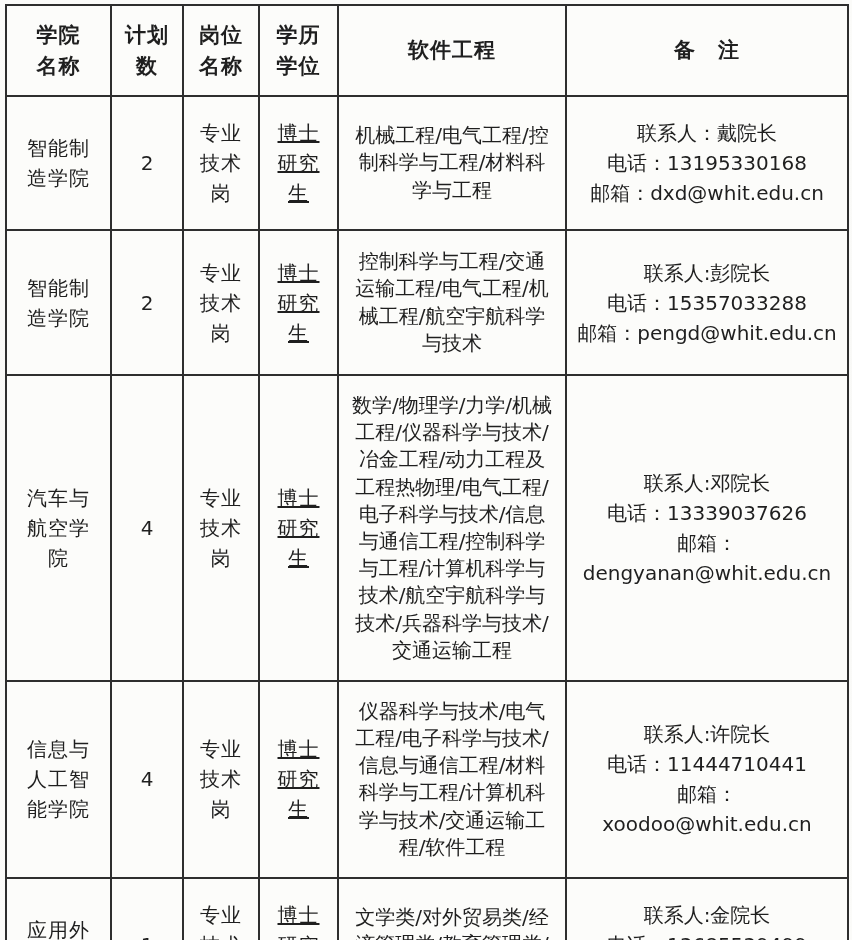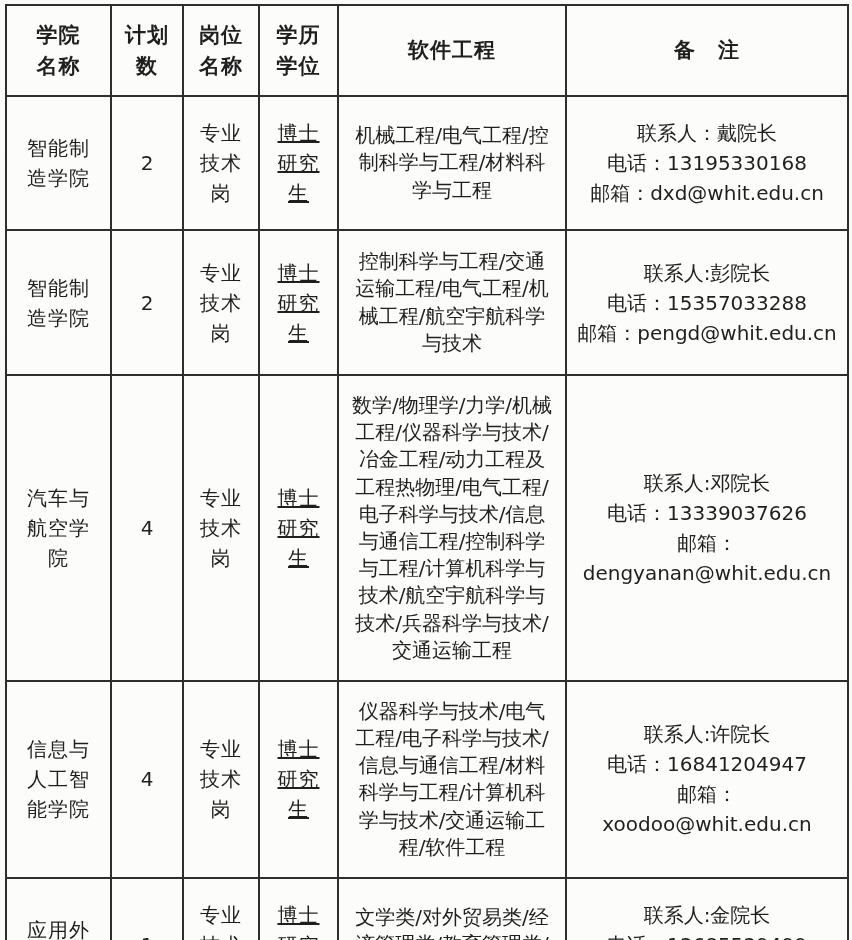--- a/index.html
+++ b/index.html
@@ -120,21 +120,21 @@
 邮箱：
 dengyanan@whit.edu.cn</td>
       </tr>
       <tr class="row-3">
         <td class="cell-college">信息与人工智能学院</td>
         <td class="cell-count">4</td>
         <td class="cell-pos">专业技术岗</td>
         <td class="cell-degree">博士研究生</td>
         <td class="cell-majors">仪器科学与技术/电气工程/电子科学与技术/信息与通信工程/材料科学与工程/计算机科学与技术/交通运输工程/软件工程</td>
         <td class="cell-remarks">联系人:许院长
-电话：16841204947
+电话：11444710441
 邮箱：
 xoodoo@whit.edu.cn</td>
       </tr>
       <tr class="row-4">
         <td class="cell-college">应用外语学院</td>
         <td class="cell-count">1</td>
         <td class="cell-pos">专业技术岗</td>
         <td class="cell-degree">博士研究生</td>
         <td class="cell-majors">文学类/对外贸易类/经济管理类/教育管理类/对外汉语类</td>
         <td class="cell-remarks">联系人:金院长

